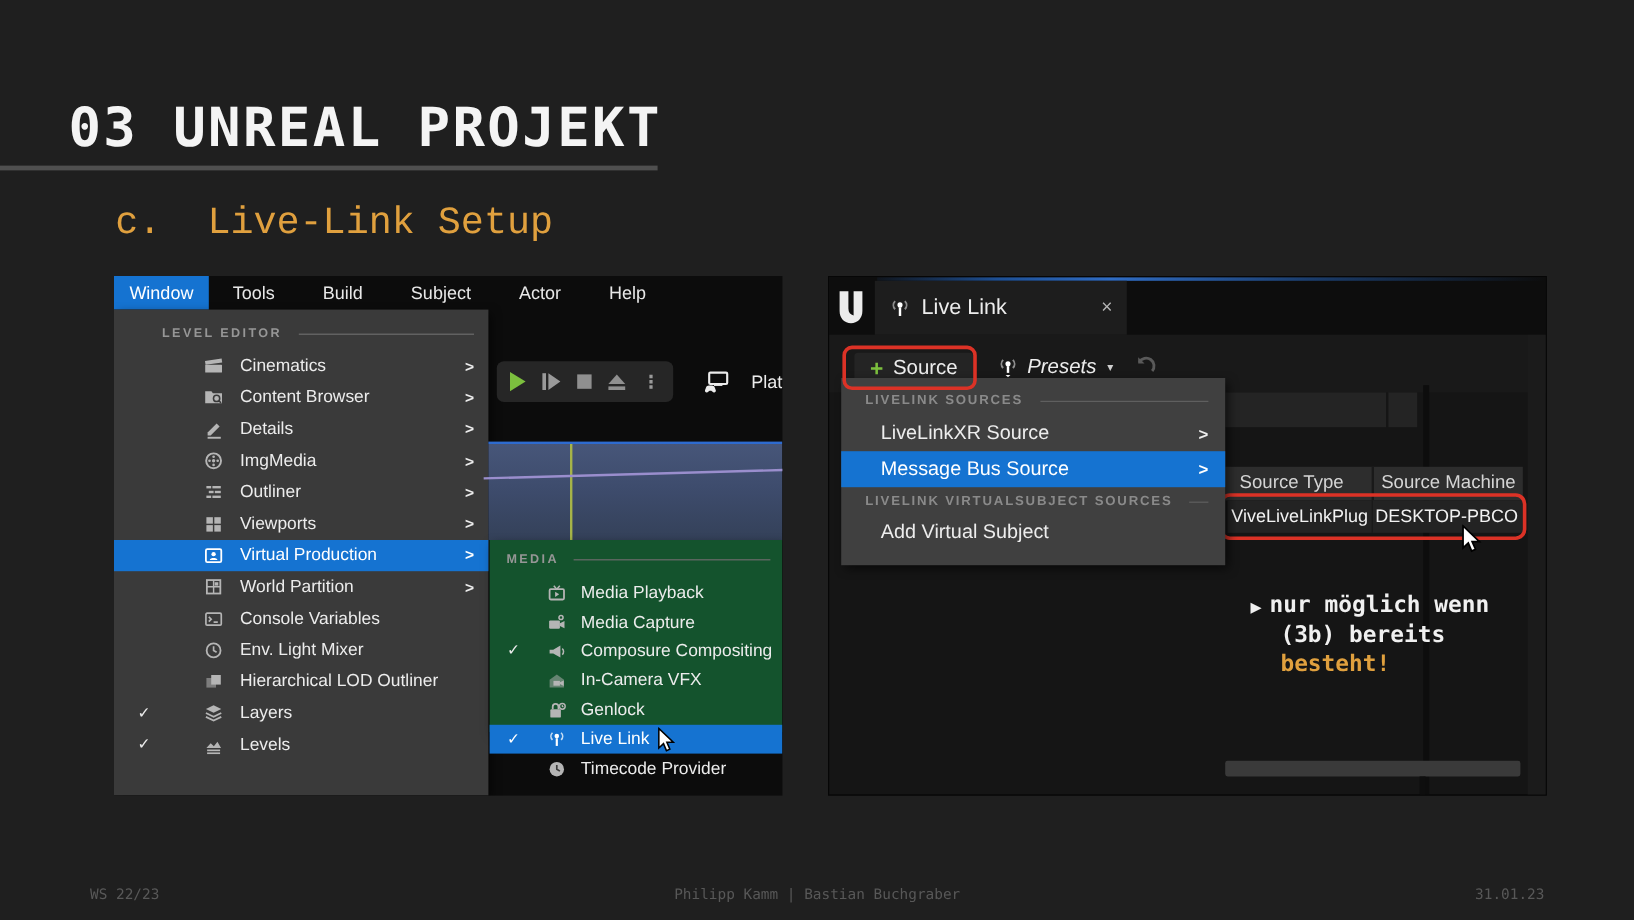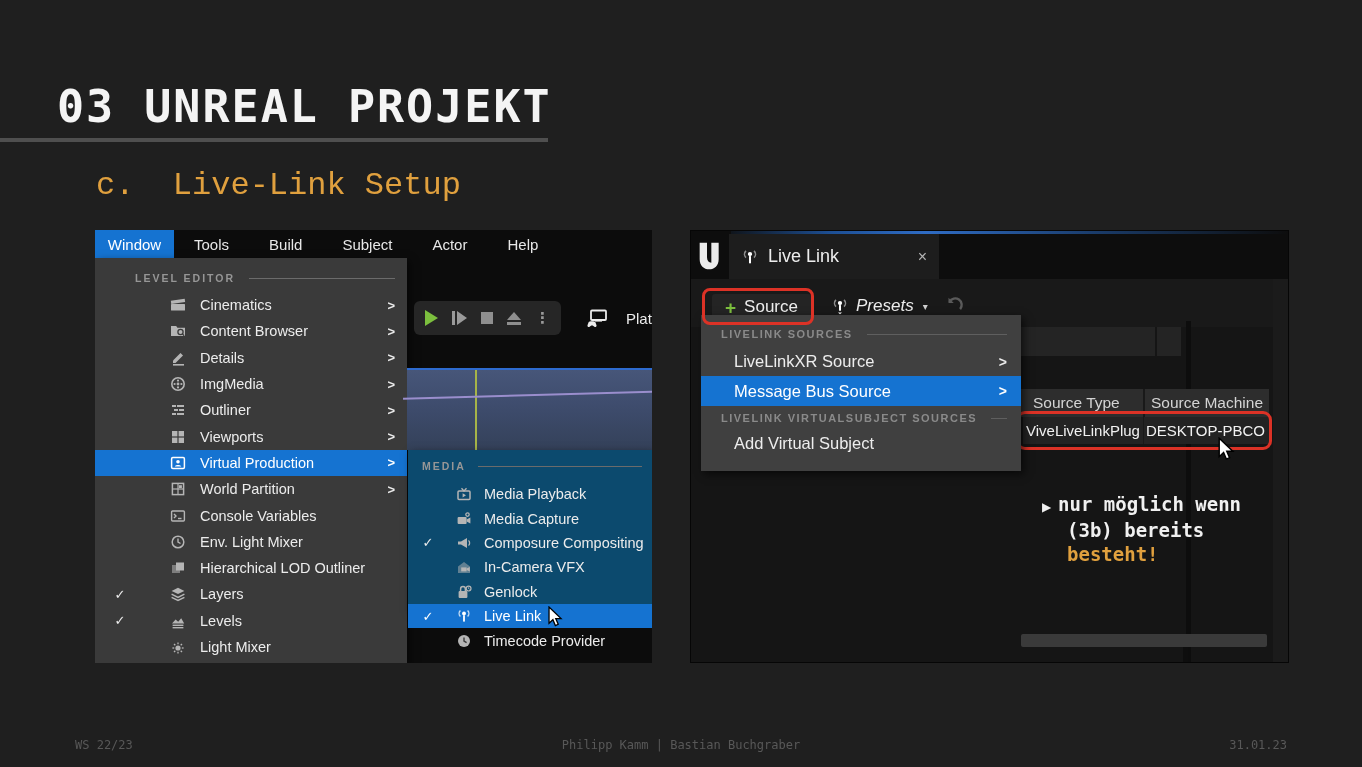--- a/index.html
+++ b/index.html
@@ -61,21 +61,21 @@
   .kebab { font-family:"DejaVu Sans", sans-serif; color:#9a9a9a; font-size:15px; font-weight:bold; line-height:1; }
   .tsep { width:1px; height:26px; background:#3a3a3a; margin-left:13px; }
   .platf { display:flex; align-items:center; margin-left:12px; gap:18px; color:#ececec; font-size:15px; white-space:nowrap; }
 
   .viewport { position:absolute; left:312px; top:138px; width:245px; height:82px;
               background:linear-gradient(180deg,#475679 0%,#3e4c6d 45%,#344159 100%);
               border-top:2px solid #2e6bcf; }
   .vp-vline { position:absolute; left:68px; top:0; width:2px; height:100%; background:#a6b448; }
   .vp-hline { position:absolute; left:-4px; top:24px; width:260px; height:2px; background:#9a8ecd; transform:rotate(-1.6deg); }
 
-  .mpanel { position:absolute; left:313px; top:220px; width:244px; height:160px; background:#0c4a6e;
+  .mpanel { position:absolute; left:313px; top:220px; width:244px; height:160px; background:#14532d;
             box-shadow:3px 3px 8px rgba(0,0,0,.55); }
   .msection { position:absolute; left:0; top:6px; right:0; height:20px; display:flex; align-items:center; }
   .msection .seclabel { margin-left:14px; font-size:10.5px; }
   .msection .secline { margin:0 10px 0 12px; }
   .mrows { position:absolute; left:0; top:32px; right:0; }
   .mrow { height:24.4px; display:flex; align-items:center; color:#ececec; font-size:14.5px; }
   .mrow .chk  { width:16px; margin-left:12px; }
   .mrow .icon { width:18px; margin-left:19px; }
   .mrow .mlabel { margin-left:11px; white-space:nowrap; }
 
@@ -321,40 +321,20 @@
       <div class="lrow">
         <span class="chk">✓</span>
         <span class="icon">
             <svg width="16" height="16" viewBox="0 0 16 16" fill="currentColor">
               <path d="M2 10.4l3.6-4 2.6 2.4 3-3.6 3 5.2z"></path>
               <rect x="2.6" y="11.6" width="10.8" height="1.4"></rect>
               <rect x="2.6" y="14" width="10.8" height="1.4"></rect>
             </svg>
           </span>
         <span class="mlabel">Levels</span>
-        <span class="chev"></span>
-      </div>
-      <div class="lrow">
-        <span class="chk"></span>
-        <span class="icon">
-            <svg width="16" height="16" viewBox="0 0 16 16">
-              <circle cx="8" cy="9" r="2.6" fill="currentColor"></circle>
-              <g stroke="currentColor" stroke-width="1.3">
-                <line x1="8" y1="3.4" x2="8" y2="5.2"></line>
-                <line x1="8" y1="12.8" x2="8" y2="14.6"></line>
-                <line x1="2.4" y1="9" x2="4.2" y2="9"></line>
-                <line x1="11.8" y1="9" x2="13.6" y2="9"></line>
-                <line x1="4" y1="5" x2="5.3" y2="6.3"></line>
-                <line x1="10.7" y1="11.7" x2="12" y2="13"></line>
-                <line x1="12" y1="5" x2="10.7" y2="6.3"></line>
-                <line x1="4" y1="13" x2="5.3" y2="11.7"></line>
-              </g>
-            </svg>
-          </span>
-        <span class="mlabel">Light Mixer</span>
         <span class="chev"></span>
       </div>
     </div>
   </div>
 
   <div class="ltoolbar">
     <div class="btngroup">
       <span class="tri-play"></span>
       <span class="step">
           <span class="bar"></span>

